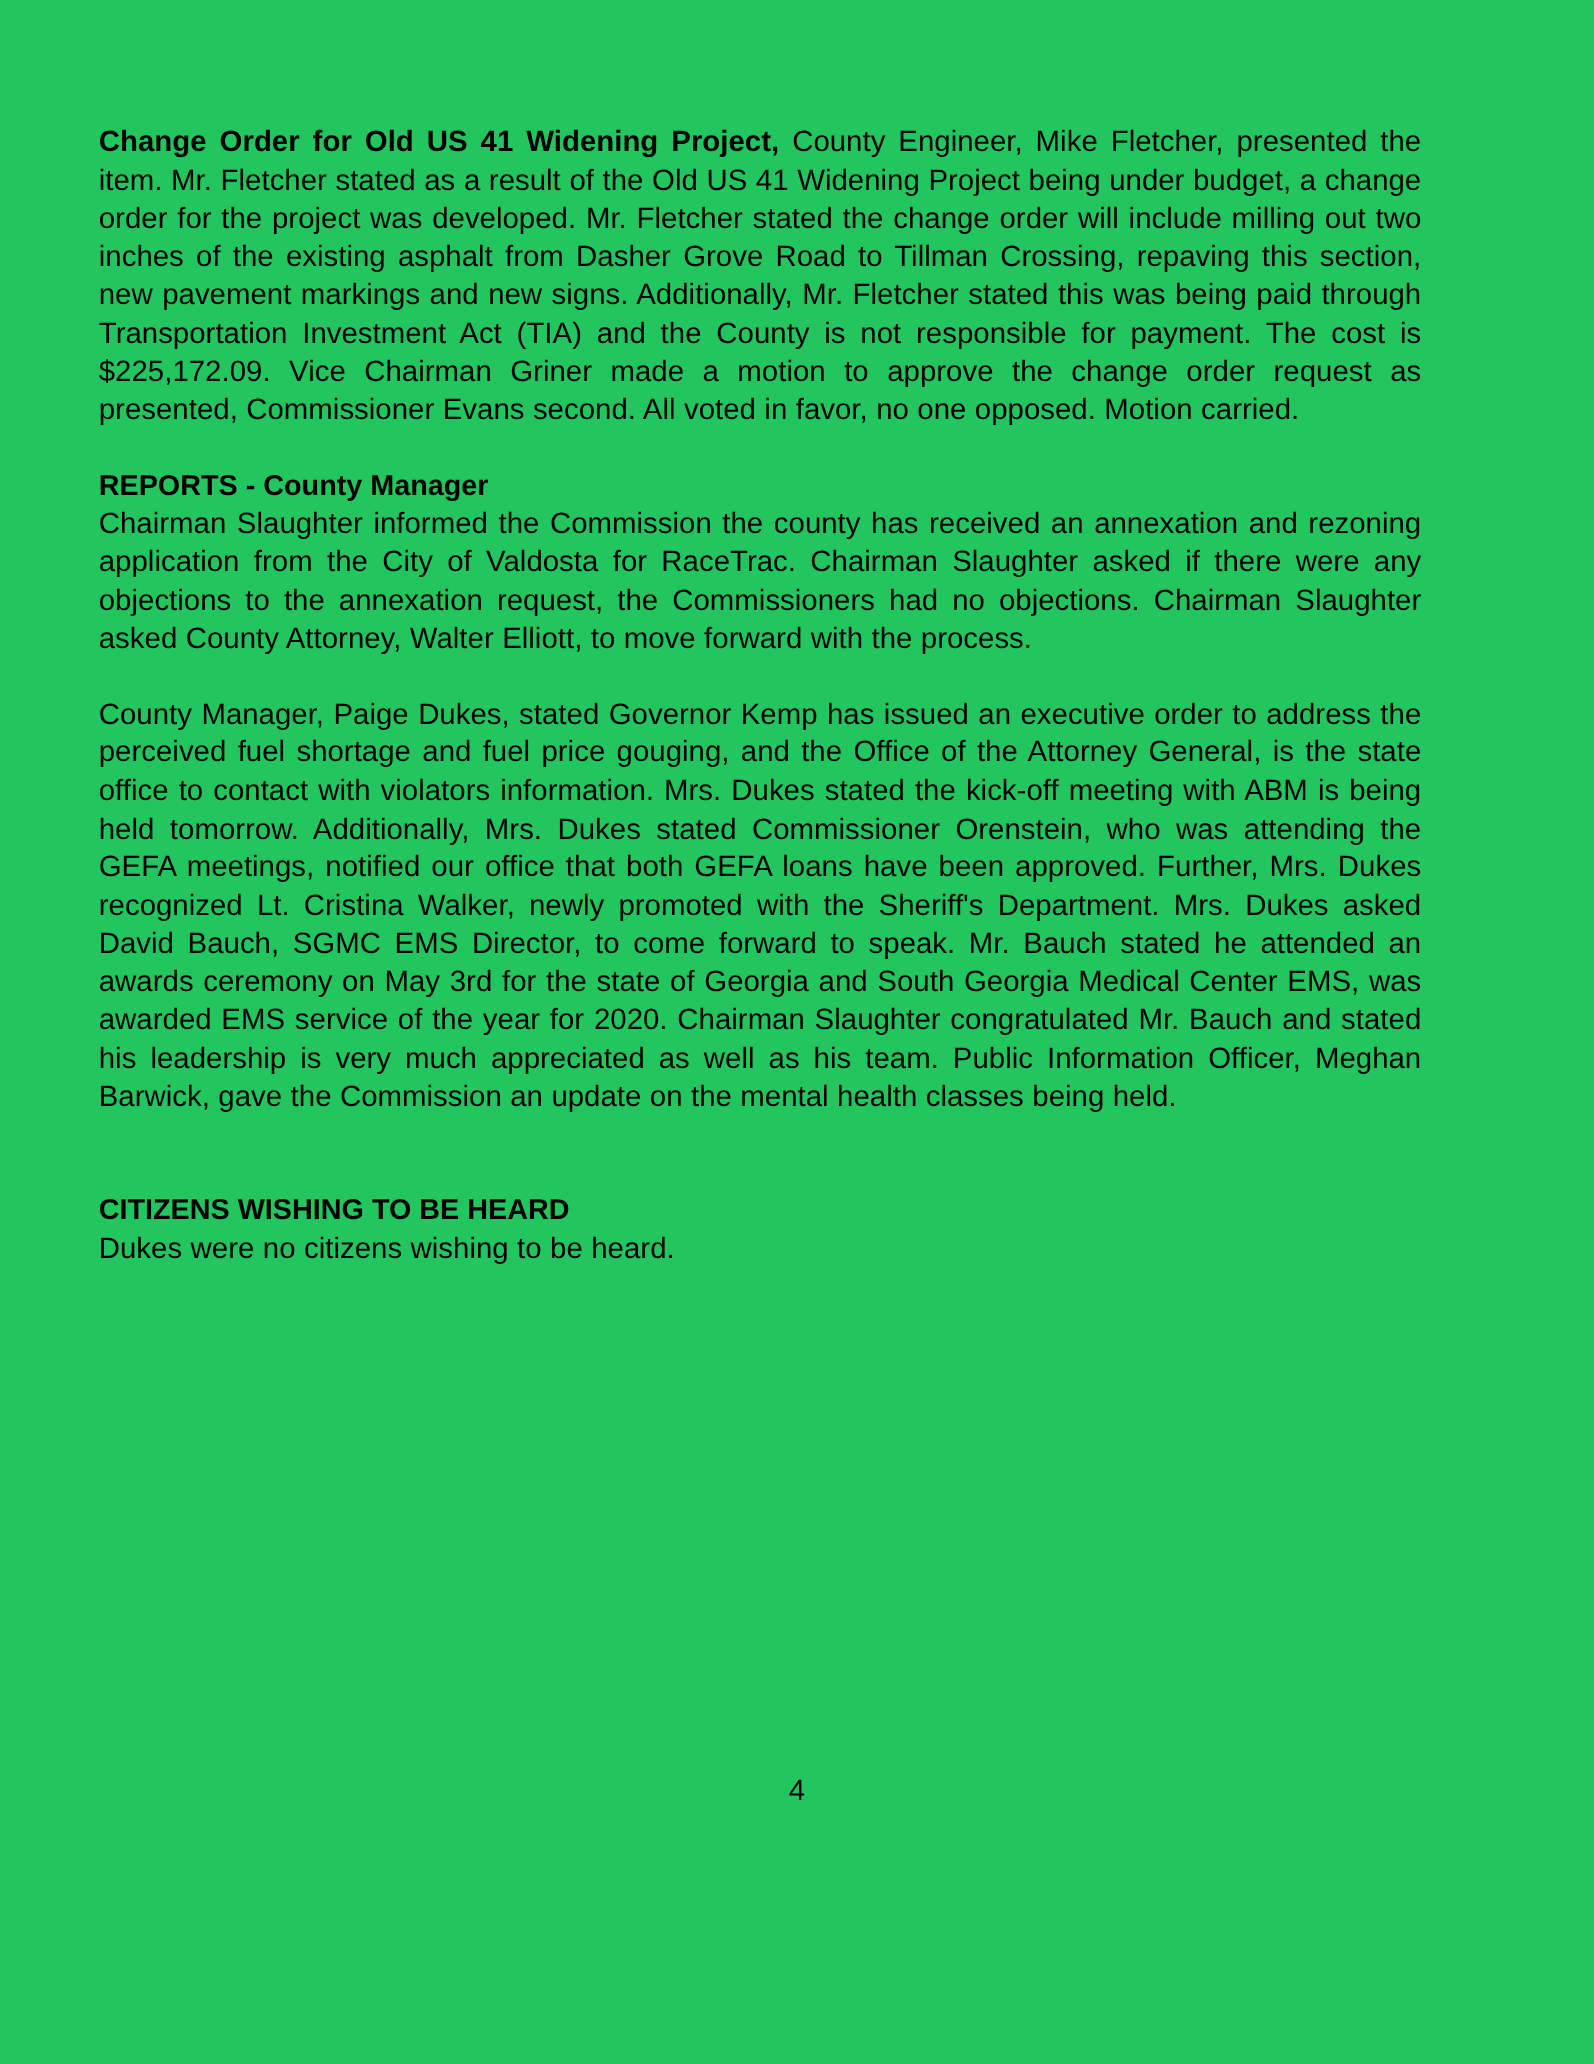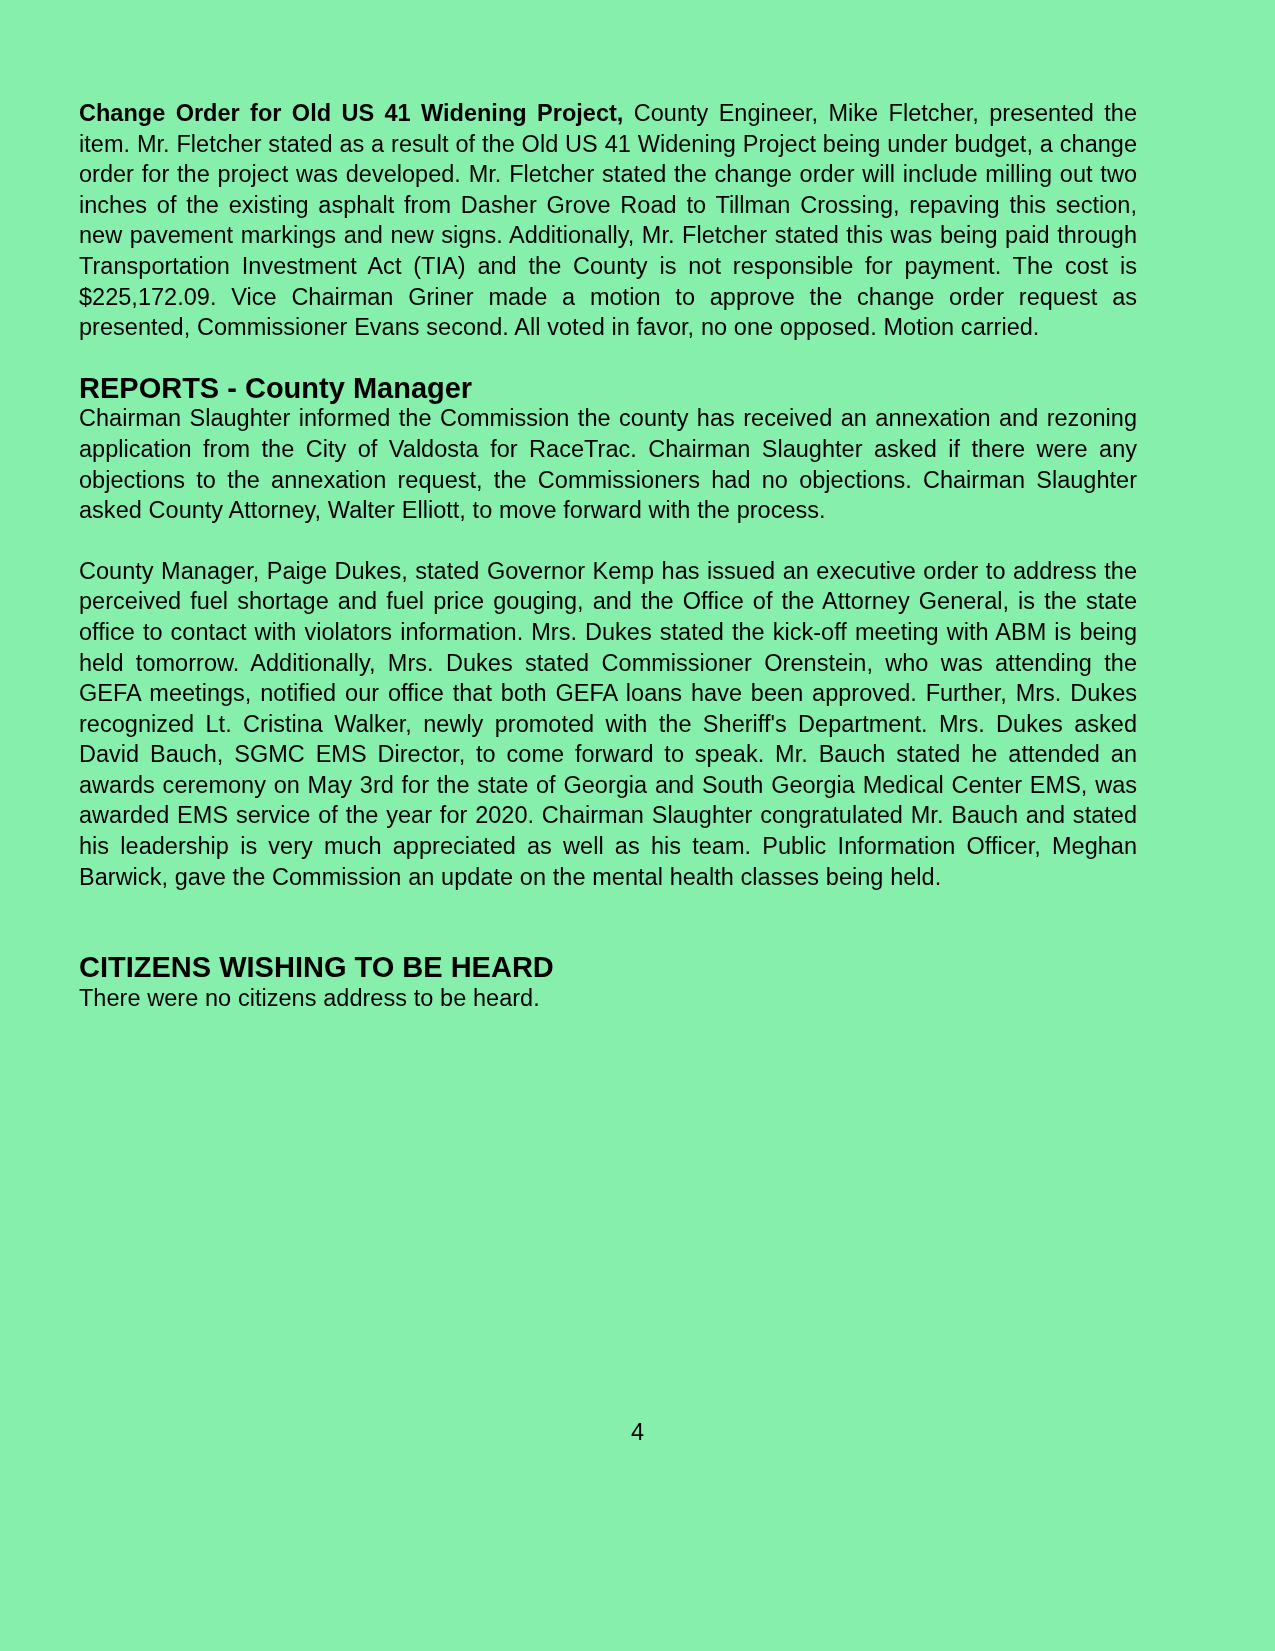--- a/index.html
+++ b/index.html
@@ -8,21 +8,21 @@
     background: #ffffff;
   }
   body {
     font-family: "Liberation Sans", sans-serif;
     color: #000000;
   }
   .page {
     position: relative;
     width: 1275px;
     height: 1651px;
-    background: #86efac;
+    background: #22c55e;
     box-sizing: border-box;
     overflow: hidden;
   }
   .content {
     position: absolute;
     left: 79px;
     top: 98px;
     width: 1058px;
   }
   .para {
@@ -31,21 +31,21 @@
     text-align: justify;
     text-justify: inter-word;
     margin: 0 0 0 0;
     letter-spacing: 0.02px;
     word-spacing: 0.2px;
   }
   .para.noj {
     text-align: left;
   }
   .heading {
-    font-size: 29px;
+    font-size: 23px;
     line-height: 30.6px;
     font-weight: bold;
     margin: 0;
     text-align: left;
   }
   .lead {
     font-weight: bold;
   }
   .gap-block {
     height: 30px;
@@ -84,21 +84,21 @@
 
     <div class="gap-block"></div>
 
     <p class="para">County Manager, Paige Dukes, stated Governor Kemp has issued an executive order to address the perceived fuel shortage and fuel price gouging, and the Office of the Attorney General, is the state office to contact with violators information.  Mrs. Dukes stated the kick-off meeting with ABM is being held tomorrow.   Additionally, Mrs. Dukes stated Commissioner Orenstein, who was attending the GEFA meetings, notified our office that both GEFA loans have been approved.  Further, Mrs. Dukes recognized Lt. Cristina Walker, newly promoted with the Sheriff's Department.  Mrs. Dukes asked David Bauch, SGMC EMS Director, to come forward to speak.  Mr. Bauch stated he attended an awards ceremony on May 3rd for the state of Georgia and South Georgia Medical Center EMS, was awarded EMS service of the year for 2020.  Chairman Slaughter congratulated Mr. Bauch and stated his leadership is very much appreciated as well as his team.  Public Information Officer, Meghan Barwick, gave the Commission an update on the mental health classes being held.</p>
 
     <div class="gap-block"></div>
     <div class="gap-small"></div>
 
     <div class="section">
       <p class="heading">CITIZENS WISHING TO BE HEARD</p>
-      <p class="para noj">There were no citizens address to be heard.</p>
+      <p class="para noj">Dukes were no citizens wishing to be heard.</p>
     </div>
 
     <div class="gap-block"></div>
 
 
   </div>
 
   <div class="pagenum">4</div>
 
 </div>

